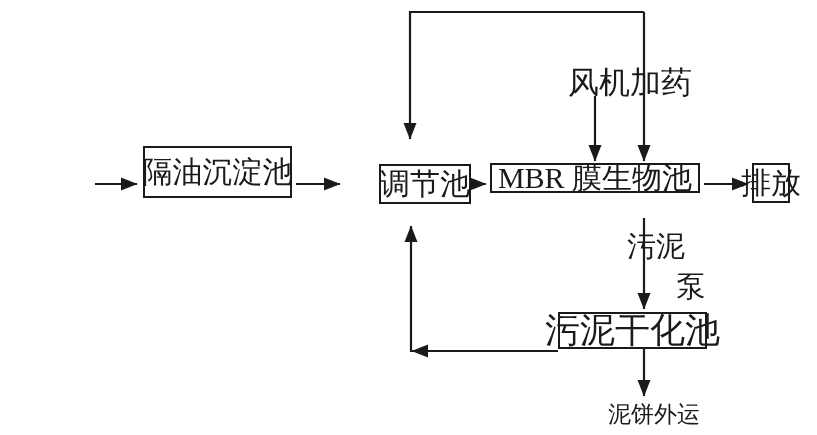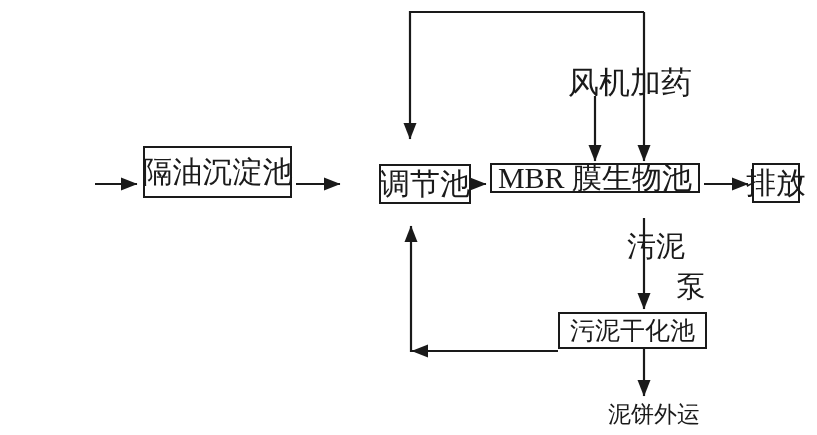--- a/index.html
+++ b/index.html
@@ -58,19 +58,19 @@
       <polyline points="644,12 644,161" stroke="#1a1a1a" stroke-width="2.2" marker-end="url(#arrowhead)"></polyline>
       <polyline points="595,96 595,161" stroke="#1a1a1a" stroke-width="2.2" marker-end="url(#arrowhead)"></polyline>
       <polyline points="644,218 644,309" stroke="#1a1a1a" stroke-width="2.2" marker-end="url(#arrowhead)"></polyline>
       <polyline points="644,349 644,396" stroke="#1a1a1a" stroke-width="2.2" marker-end="url(#arrowhead)"></polyline>
       <polyline points="558,351 412,351" stroke="#1a1a1a" stroke-width="2.2" marker-end="url(#arrowhead)"></polyline>
       <polyline points="411,352 411,226" stroke="#1a1a1a" stroke-width="2.2" marker-end="url(#arrowhead)"></polyline>
     </svg>
 <div class="node" style="left: 143px; top: 146px; width: 149px; height: 52px; font-size: 30px; border: 2px solid rgb(26, 26, 26);">隔油沉淀池</div>
     <div class="node" style="left: 345px; top: 164px; width: 92px; height: 40px; font-size: 30px; border: 2px solid rgb(26, 26, 26); margin-left: 34px;">调节池</div>
     <div class="node" style="left: 490px; top: 163px; width: 210px; height: 30px; font-size: 30px; border: 2px solid rgb(26, 26, 26);">MBR 膜生物池</div>
-    <div class="node" style="left: 752px; top: 163px; width: 48px; height: 40px; font-size: 30px; border: 2px solid rgb(26, 26, 26);">排放</div>
-    <div class="node" style="left: 558px; top: 312px; width: 149px; height: 37px; font-size: 25px; border: 2px solid rgb(26, 26, 26);">污泥干化池</div>
+    <div class="node" style="left: 752px; top: 163px; width: 38px; height: 40px; font-size: 30px; border: 2px solid rgb(26, 26, 26);">排放</div>
+    <div class="node" style="left: 558px; top: 312px; width: 149px; height: 37px; font-size: 35px; border: 2px solid rgb(26, 26, 26);">污泥干化池</div>
     <div class="flabel" style="left: 630px; top: 82px; font-size: 31px;">风机加药</div>
     <div class="flabel" style="left: 656px; top: 246px; font-size: 29px;">污泥</div>
     <div class="flabel" style="left: 691px; top: 286px; font-size: 29px;">泵</div>
     <div class="flabel" style="left: 654px; top: 414px; font-size: 23px;">泥饼外运</div>
   </div>
 
 </body></html>

